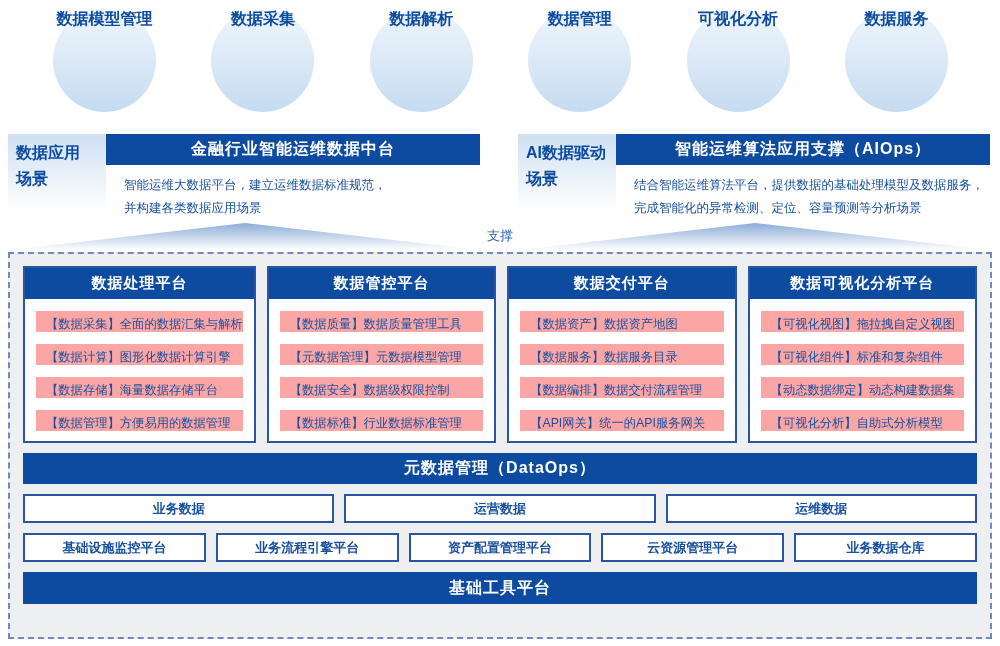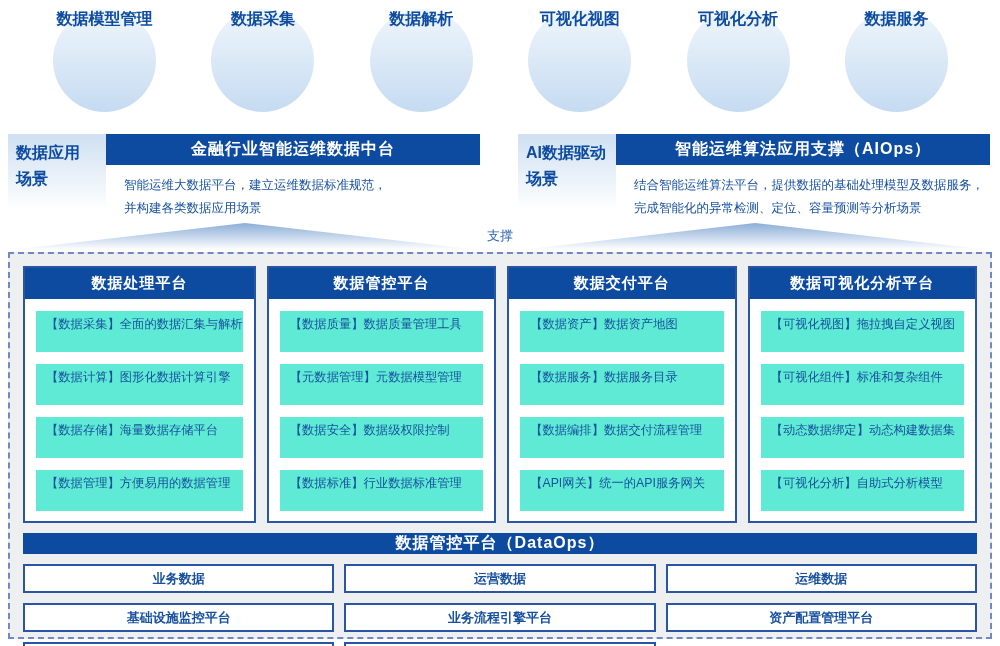--- a/index.html
+++ b/index.html
@@ -85,38 +85,38 @@
   }
   .col-header {
     height: 31px;
     background: #0d4ba0;
     color: #ffffff; font-weight: bold; font-size: 15px;
     display: flex; align-items: center; justify-content: center;
     letter-spacing: 1px;
   }
   .col-item {
     margin: 12px 11px 0 11px;
-    background: #5eead4;
-    height: 41px; line-height: 27px;
+    background: #fca5a5;
+    height: 21px; line-height: 27px;
     padding-left: 10px;
     color: #17509e; font-size: 12.3px;
     white-space: nowrap; overflow: hidden;
   }
 
   .bar {
     height: 31px;
     background: #0d4ba0;
     color: #ffffff; font-weight: bold; font-size: 16px;
     display: flex; align-items: center; justify-content: center;
     letter-spacing: 1px;
   }
   .bar.bottom { height: 32px; }
 
   .box-row-3 { display: grid; grid-template-columns: repeat(3, 1fr); gap: 10px; }
-  .box-row-5 { display: grid; grid-template-columns: repeat(3, 1fr); gap: 10px; }
+  .box-row-5 { display: grid; grid-template-columns: repeat(5, 1fr); gap: 10px; }
   .outline-box {
     height: 29px;
     background: #ffffff;
     border: 2px solid #2a55a5;
     color: #17509e; font-size: 13px; font-weight: bold;
     display: flex; align-items: center; justify-content: center;
     white-space: nowrap;
   }
 </style>
 </head>
@@ -126,21 +126,21 @@
   <div class="circle">
       <span>数据模型管理</span>
     </div>
   <div class="circle">
       <span>数据采集</span>
     </div>
   <div class="circle">
       <span>数据解析</span>
     </div>
   <div class="circle">
-      <span>可视化视图</span>
+      <span>数据管理</span>
     </div>
   <div class="circle">
       <span>可视化分析</span>
     </div>
   <div class="circle">
       <span>数据服务</span>
     </div>
 </div>
 
 <div class="scenarios">
@@ -204,21 +204,21 @@
     </div>
     <div class="col-card">
       <div class="col-header">数据可视化分析平台</div>
       <div class="col-item">【可视化视图】拖拉拽自定义视图</div>
       <div class="col-item">【可视化组件】标准和复杂组件</div>
       <div class="col-item">【动态数据绑定】动态构建数据集</div>
       <div class="col-item">【可视化分析】自助式分析模型</div>
     </div>
   </div>
 
-  <div class="bar">数据管控平台（DataOps）</div>
+  <div class="bar">元数据管理（DataOps）</div>
 
   <div class="box-row-3">
     <div class="outline-box">业务数据</div>
     <div class="outline-box">运营数据</div>
     <div class="outline-box">运维数据</div>
   </div>
 
   <div class="box-row-5">
     <div class="outline-box">基础设施监控平台</div>
     <div class="outline-box">业务流程引擎平台</div>

